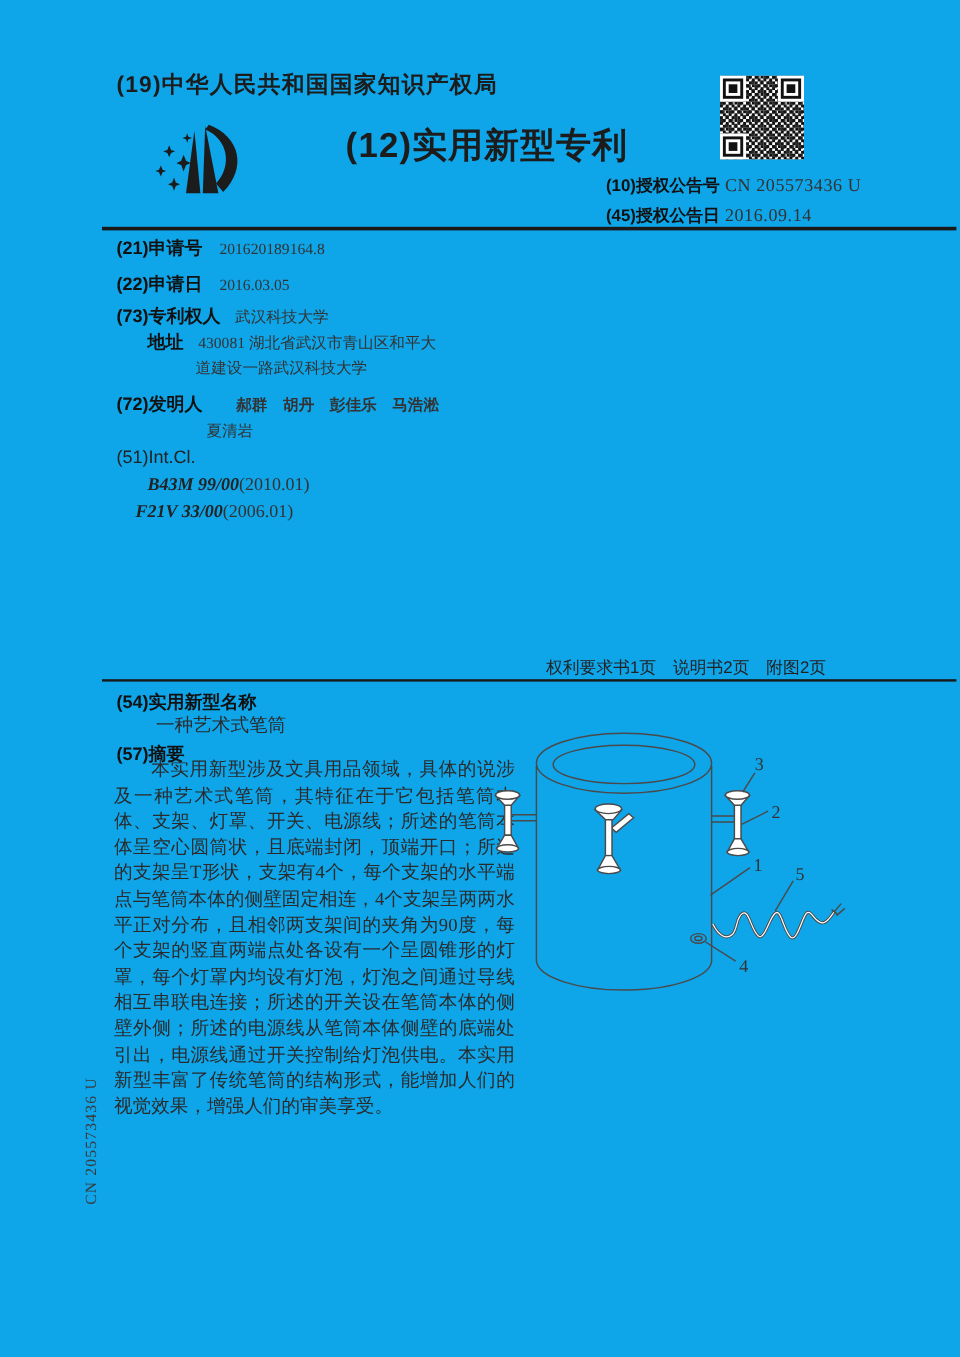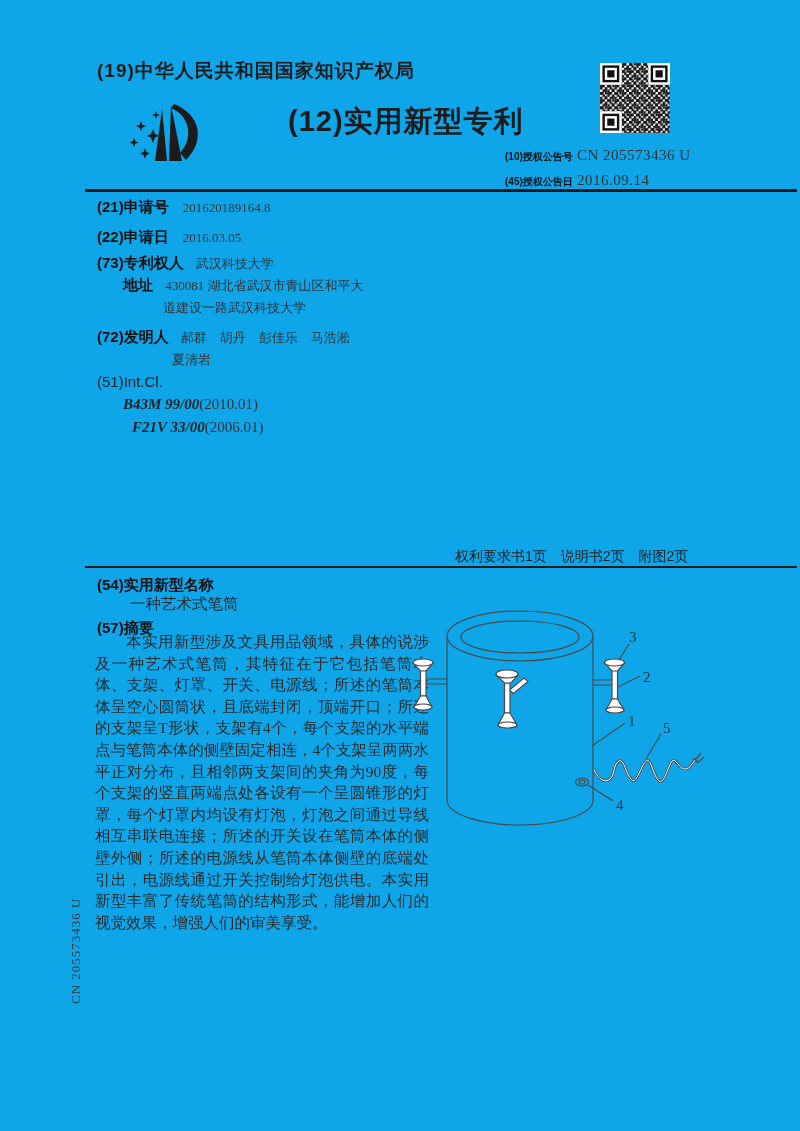--- a/index.html
+++ b/index.html
@@ -11,21 +11,21 @@
     font-family:"Liberation Sans","DejaVu Sans",sans-serif;
     color:#1c1c1c;
     overflow:hidden;
   }
   .abs{position:absolute;}
   .lbl{font-weight:bold;color:#111;}
   .val{font-family:"Liberation Serif","DejaVu Serif",serif;color:#333;}
   .office{left:97px;top:58px;font-size:19px;font-weight:bold;letter-spacing:1px;}
   .doc-type{left:288px;top:102px;font-size:29px;font-weight:bold;letter-spacing:1px;}
   .pub-line{left:505px;font-size:15px;white-space:nowrap;}
-  .pub-line .lbl{font-size:10px;}
+  .pub-line .lbl{font-size:14px;}
   .pub-line .val{font-size:15px;letter-spacing:0.5px;}
   .rule1{left:85px;top:189px;width:712px;height:3px;background:#1a1a1a;}
   .rule2{left:85px;top:566px;width:712px;height:2px;background:#1a1a1a;}
   .field{font-size:15px;white-space:nowrap;}
   .field .lbl{font-size:15px;}
   .field .val{font-size:13px;}
   .cls{font-family:"Liberation Serif","DejaVu Serif",serif;font-size:15px;color:#333;}
   .cls .code{font-style:italic;font-weight:bold;color:#222;}
   .pages{left:455px;top:548px;font-size:14px;color:#222;}
   .sec-lbl{font-size:15px;font-weight:bold;color:#111;}
@@ -134,33 +134,33 @@
   <div class="abs field" style="left:123px;top:276px;">
     <span class="lbl">地址</span>
     <span class="val" style="margin-left:8px;">430081 湖北省武汉市青山区和平大</span>
   </div>
   <div class="abs field" style="left:163px;top:298px;">
     <span class="val">道建设一路武汉科技大学</span>
   </div>
 
   <div class="abs field" style="left:97px;top:328px;">
     <span class="lbl">(72)发明人</span>
-    <span class="val" style="margin-left:8px;">郝群　胡丹　彭佳乐　马浩淞</span>
+    <span class="val" style="margin-left:24px;font-weight:bold;">郝群　胡丹　彭佳乐　马浩淞</span>
   </div>
   <div class="abs field" style="left:172px;top:350px;">
     <span class="val">夏清岩</span>
   </div>
 
   <div class="abs field" style="left:97px;top:373px;">
     <span style="font-weight:normal;color:#222;">(51)Int.Cl.</span>
   </div>
   <div class="abs cls" style="left:123px;top:396px;text-align:right;">
     <span class="code">B43M 99/00</span><span>(2010.01)</span>
   </div>
-  <div class="abs cls" style="left:132px;top:419px;font-family:Liberation Serif, serif;">
+  <div class="abs cls" style="left:113px;top:419px;font-family:Liberation Serif, serif;">
     <span class="code">F21V 33/00</span><span>(2006.01)</span>
   </div>
 
   <div class="abs pages">权利要求书1页　说明书2页　附图2页</div>
 
   <div class="abs rule2"></div>
 
   <div class="abs sec-lbl" style="left:97px;top:576px;">(54)实用新型名称</div>
   <div class="abs title-val">一种艺术式笔筒</div>
   <div class="abs sec-lbl" style="left:97px;top:619px;">(57)摘要</div>

